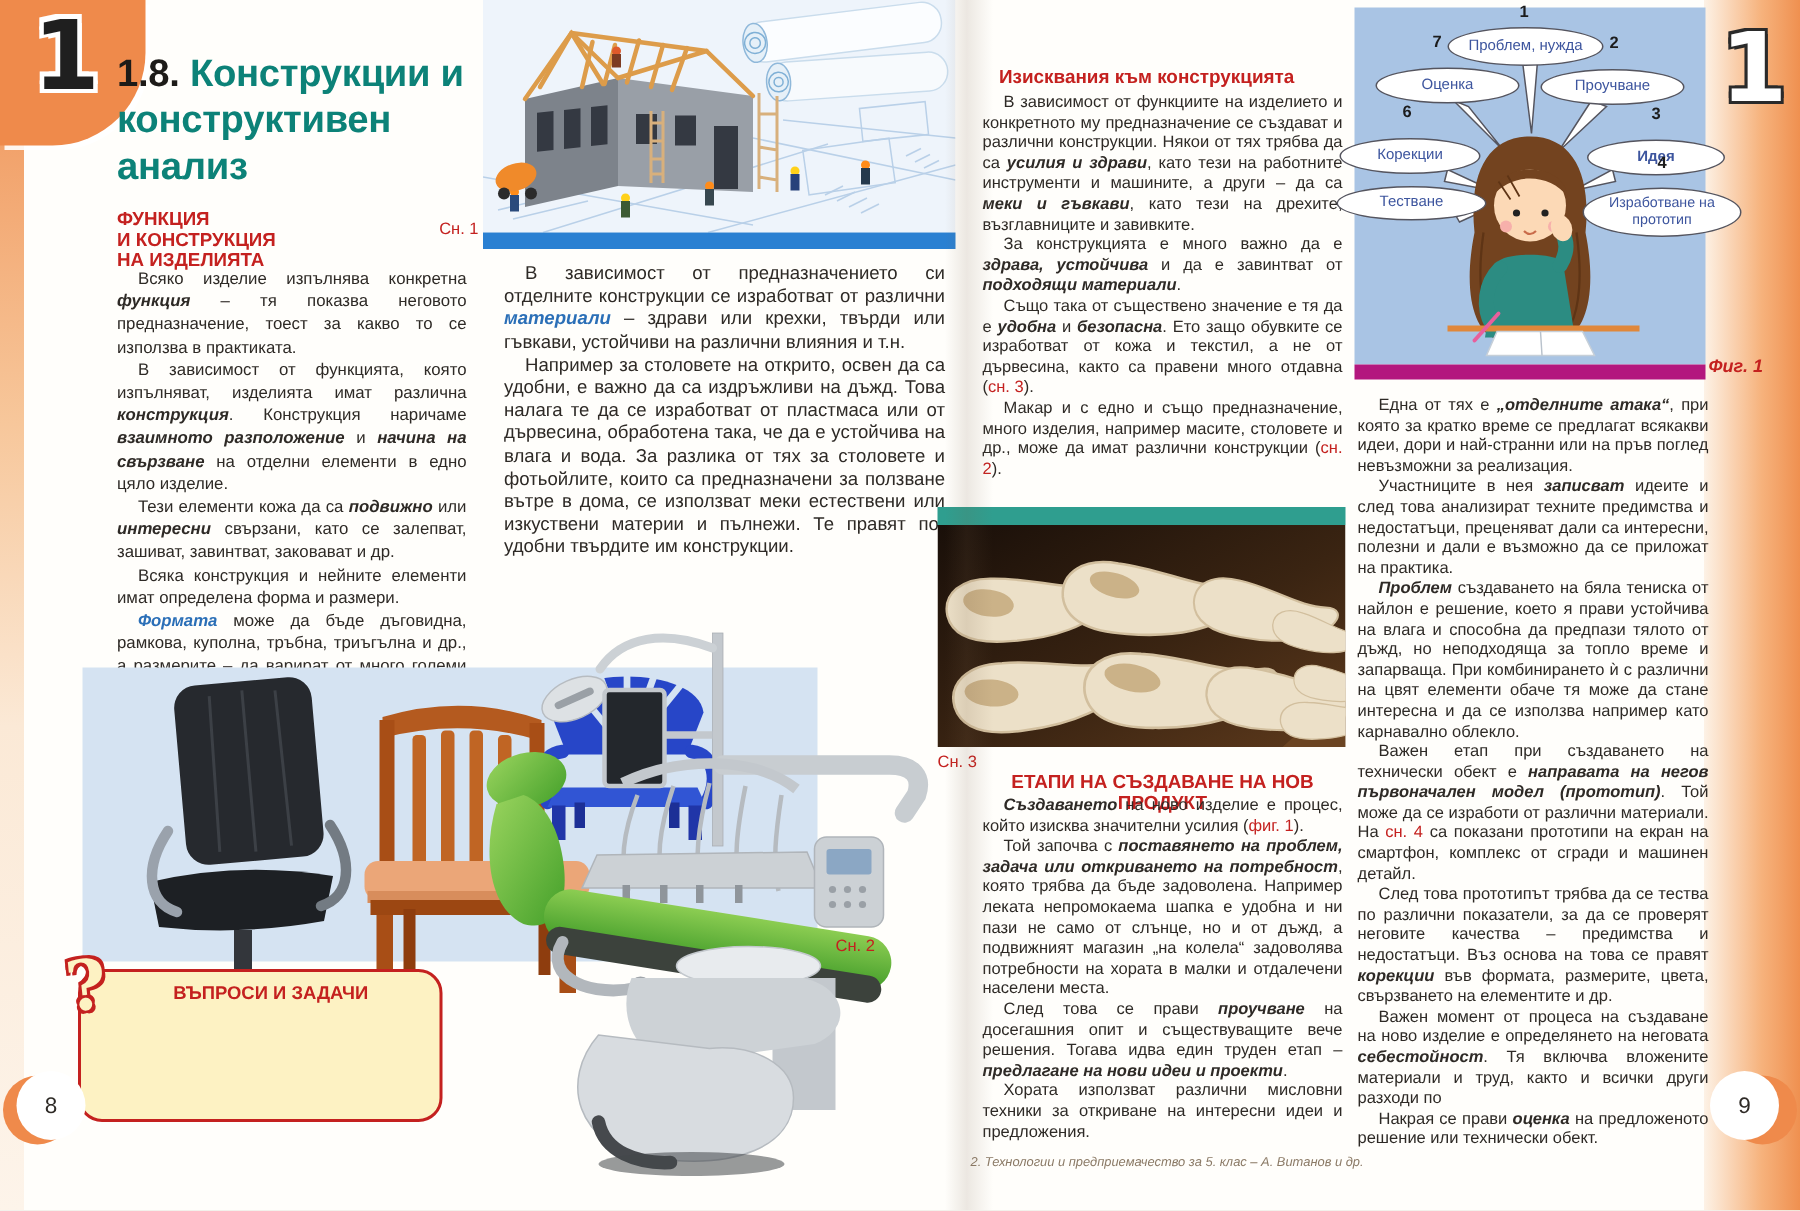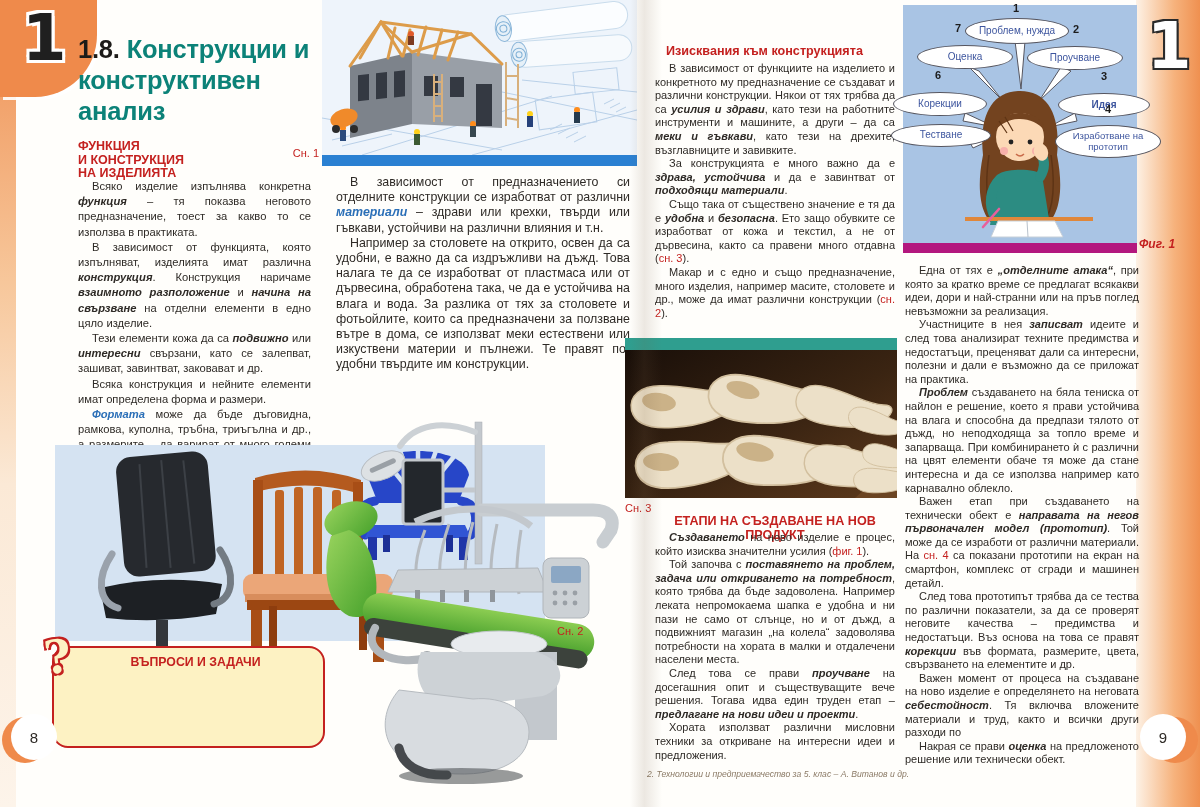--- a/index.html
+++ b/index.html
@@ -45,21 +45,21 @@
   .footer-note{position:absolute;left:2px;top:769px;font-size:8.6px;font-style:italic;color:#8b7a66;}
 
   
   .photo1{position:absolute;left:322px;top:0;width:315px;height:166px;}
   .photo1 .bar{position:absolute;left:0;bottom:0;width:100%;height:11px;background:#2a80d2;}
   .photo3{position:absolute;left:-20px;top:338px;width:272px;height:160px;}
   .photo3 .bar{position:absolute;left:0;top:0;width:100%;height:12px;background:#2f9e8f;}
   .scene{position:absolute;left:35px;top:418px;width:615px;height:385px;}
 
   
-  .qbox{position:absolute;left:52px;top:646px;width:273px;min-height:102px;background:#fdf2c3;
+  .qbox{position:absolute;left:52px;top:646px;width:243px;min-height:102px;background:#fdf2c3;
         border:2.5px solid #c4211f;border-radius:16px;padding:7px 10px 8px 24px;z-index:5;}
   .qbox-title{text-align:center;font-size:12.3px;margin:0 0 2px 0;}
   .qbox-body{margin:0;font-size:10.8px;line-height:13.8px;text-align:justify;text-indent:12px;}
   .qicon{position:absolute;left:44px;top:634px;z-index:6;font-family:"DejaVu Serif",serif;
          font-size:46px;font-weight:bold;color:#fdf2c3;line-height:1;transform:rotate(-6deg);
          text-shadow:-2px -2px 0 #c4211f,2px -2px 0 #c4211f,-2px 2px 0 #c4211f,2px 2px 0 #c4211f;}
 
   
   .pagenum{position:absolute;width:60px;height:52px;z-index:8;}
   .pagenum .disc-o{position:absolute;width:46px;height:46px;border-radius:50%;background:#ef8a4b;}

